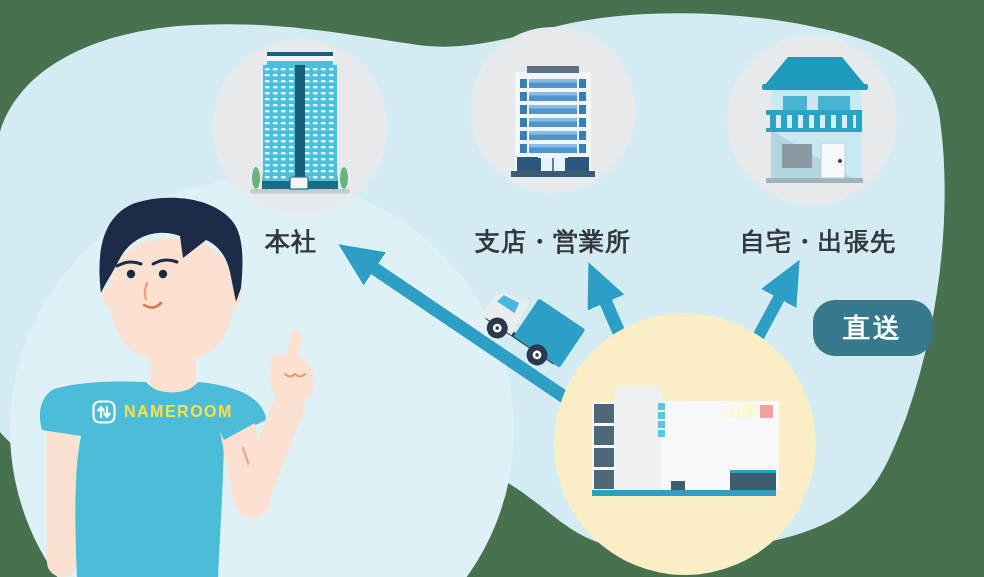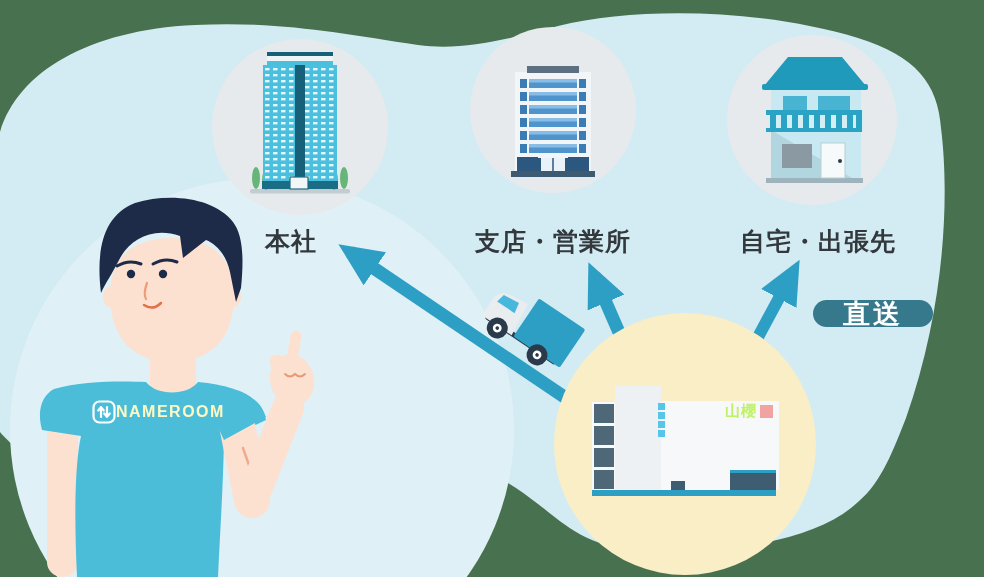--- a/index.html
+++ b/index.html
@@ -1,29 +1,29 @@
 <!DOCTYPE html>
 <html><head>
 <meta charset="utf-8">
 <style>
   html,body{margin:0;padding:0;background:#48714f;}
   .stage{position:relative;width:984px;height:577px;overflow:hidden;
          font-family:"Liberation Sans","DejaVu Sans",sans-serif;border-radius:14px;}
   .stage svg.scene{position:absolute;left:0;top:0;}
   .jp-label{position:absolute;transform:translateX(-50%);white-space:nowrap;
             font-size:25px;font-weight:600;letter-spacing:1px;color:#33383d;}
-  .badge{position:absolute;left:813px;top:300px;width:120px;height:27px;
+  .badge{position:absolute;left:813px;top:300px;width:120px;height:56px;
          background:#36798c;border-radius:22px;display:flex;align-items:center;
          justify-content:center;color:#ffffff;font-size:27px;font-weight:700;
          letter-spacing:3px;}
   .factory-logo{position:absolute;left:725px;top:402px;display:flex;align-items:center;
-                gap:3px;font-size:15px;font-weight:600;color:#bef264;letter-spacing:1px;}
+                gap:3px;font-size:15px;font-weight:600;color:#fef9c3;letter-spacing:1px;}
   .factory-logo .sq{width:13px;height:13px;background:#f0a3a1;display:inline-block;}
   .shirt-logo{position:absolute;left:92px;top:400px;display:flex;align-items:center;
-              color:#fef9c3;}
+              gap:8px;color:#fde047;}
   .shirt-logo .txt{font-size:16px;font-weight:800;letter-spacing:1.5px;}
 </style>
 </head>
 <body>
 
 <div class="stage">
 
 <svg class="scene" width="984" height="577" viewBox="0 0 984 577">
   <defs>
     <marker id="ah" markerUnits="userSpaceOnUse" markerWidth="44" markerHeight="40" viewBox="0 0 44 40" refX="30" refY="20" orient="auto">

